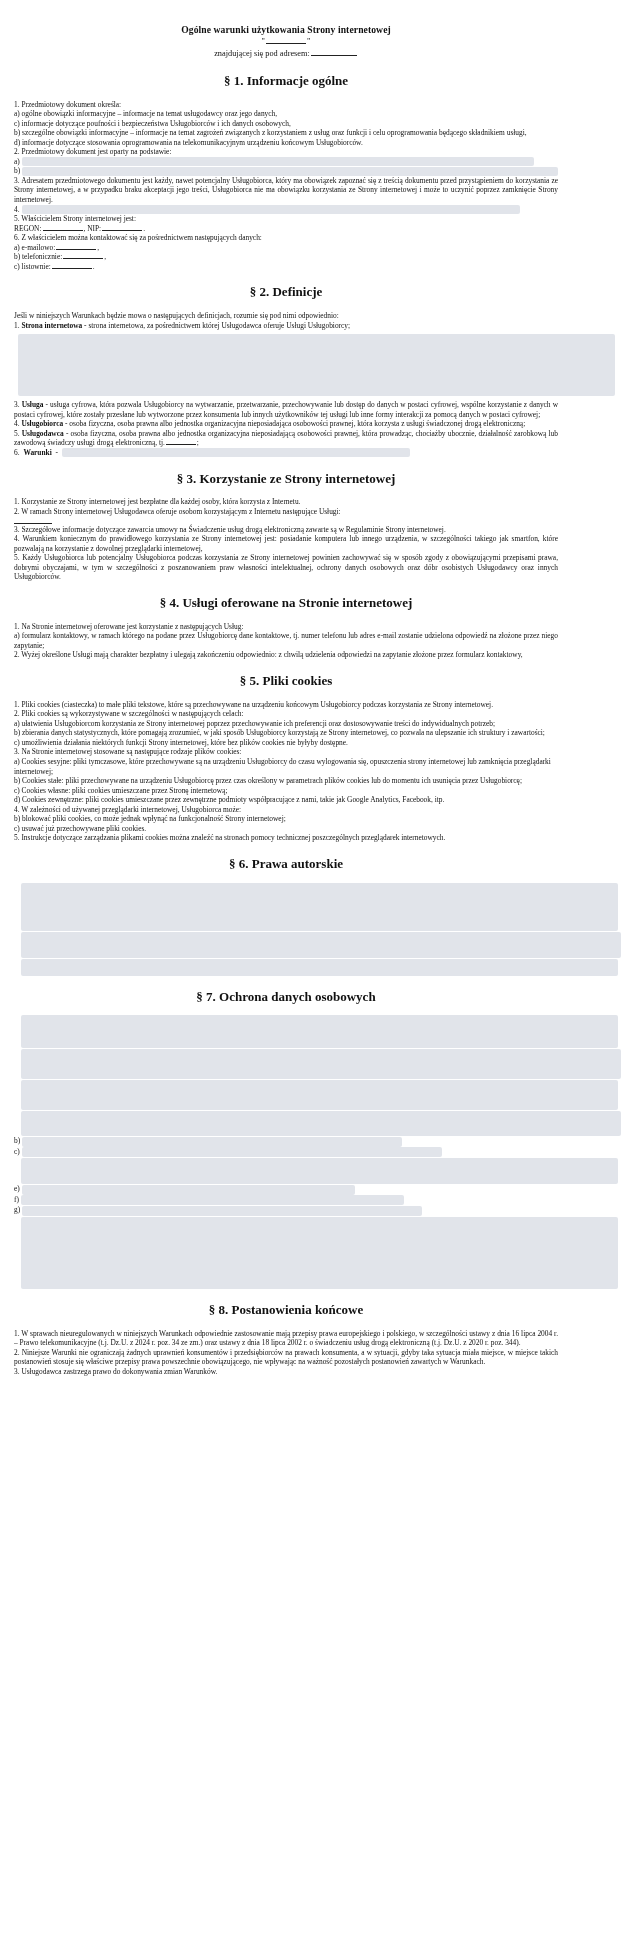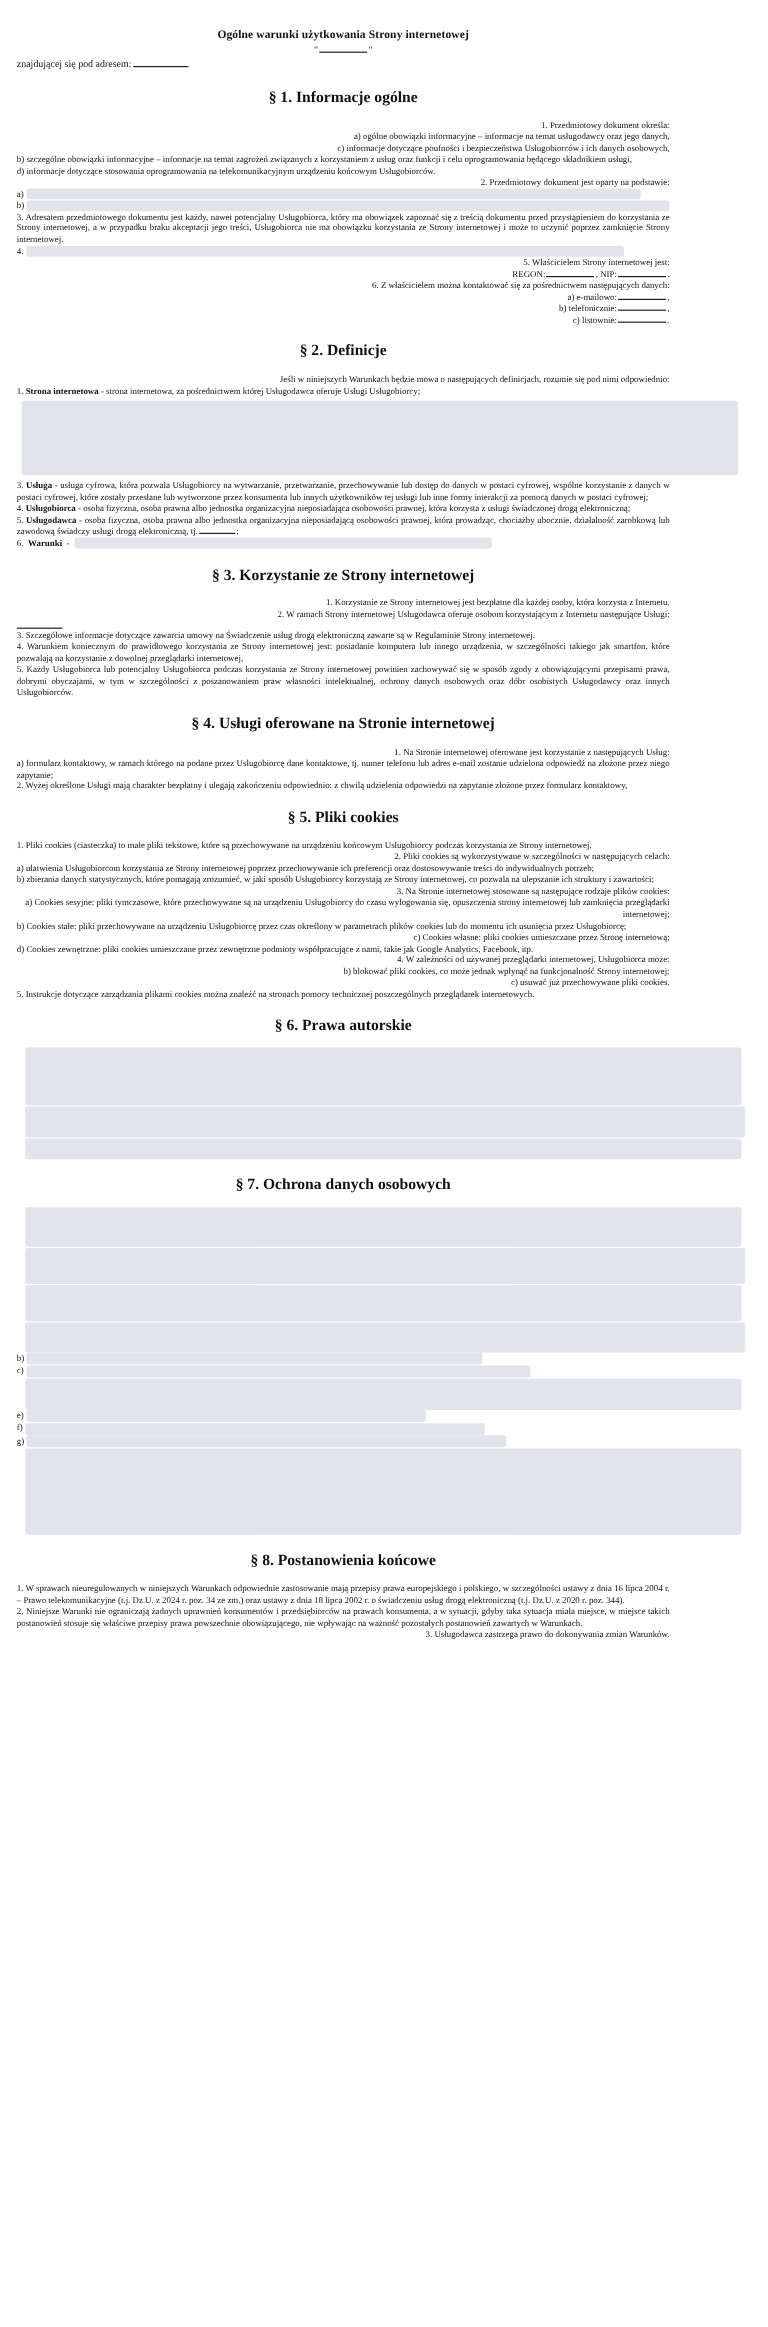--- a/index.html
+++ b/index.html
@@ -32,38 +32,39 @@
     letter-spacing: .1px;
     margin: 0 0 1px 0;
   }
   .title-quote-line {
     text-align: center;
     font-size: 8.3px;
     margin: 0 0 1px 0;
     white-space: nowrap;
   }
   .doc-subtitle {
+    text-align: center;
     font-size: 8.3px;
     margin: 0 0 13px 0;
   }
   .section-heading {
     text-align: center;
     font-weight: bold;
     font-size: 13px;
     margin: 13px 0 10px 0;
   }
   .section-heading.tight-top { }
 
   
   p.t {
     margin: 0;
     text-align: justify;
     text-justify: inter-word;
   }
-  p.t.nj { text-align: right; }
+  p.t.nj { text-align: left; }
   b { font-weight: bold; }
   .bigger-bold {
     font-weight: bold;
     font-size: 8.5px;
   }
 
   
   .blank {
     display: inline-block;
     border-bottom: 1px solid #222;
@@ -207,20 +208,21 @@
     <p class="t">2. Wyżej określone Usługi mają charakter bezpłatny i ulegają zakończeniu odpowiednio: z chwilą udzielenia odpowiedzi na zapytanie złożone przez formularz kontaktowy,</p>
   </div>
 
   <div class="section-heading">§ 5. Pliki cookies</div>
 
   <div>
     <p class="t">1. Pliki cookies (ciasteczka) to małe pliki tekstowe, które są przechowywane na urządzeniu końcowym Usługobiorcy podczas korzystania ze Strony internetowej.</p>
     <p class="t nj">2. Pliki cookies są wykorzystywane w szczególności w następujących celach:</p>
     <p class="t">a) ułatwienia Usługobiorcom korzystania ze Strony internetowej poprzez przechowywanie ich preferencji oraz dostosowywanie treści do indywidualnych potrzeb;</p>
     <p class="t">b) zbierania danych statystycznych, które pomagają zrozumieć, w jaki sposób Usługobiorcy korzystają ze Strony internetowej, co pozwala na ulepszanie ich struktury i zawartości;</p>
+    <p class="t nj">c) umożliwienia działania niektórych funkcji Strony internetowej, które bez plików cookies nie byłyby dostępne.</p>
     <p class="t nj">3. Na Stronie internetowej stosowane są następujące rodzaje plików cookies:</p>
     <p class="t nj">a) Cookies sesyjne: pliki tymczasowe, które przechowywane są na urządzeniu Usługobiorcy do czasu wylogowania się, opuszczenia strony internetowej lub zamknięcia przeglądarki internetowej;</p>
     <p class="t">b) Cookies stałe: pliki przechowywane na urządzeniu Usługobiorcę przez czas określony w parametrach plików cookies lub do momentu ich usunięcia przez Usługobiorcę;</p>
     <p class="t nj">c) Cookies własne: pliki cookies umieszczane przez Stronę internetową;</p>
     <p class="t">d) Cookies zewnętrzne: pliki cookies umieszczane przez zewnętrzne podmioty współpracujące z nami, takie jak Google Analytics, Facebook, itp.</p>
     <p class="t nj">4. W zależności od używanej przeglądarki internetowej, Usługobiorca może:</p>
     <p class="t nj">b) blokować pliki cookies, co może jednak wpłynąć na funkcjonalność Strony internetowej;</p>
     <p class="t nj">c) usuwać już przechowywane pliki cookies.</p>
     <p class="t">5. Instrukcje dotyczące zarządzania plikami cookies można znaleźć na stronach pomocy technicznej poszczególnych przeglądarek internetowych.</p>
   </div>

